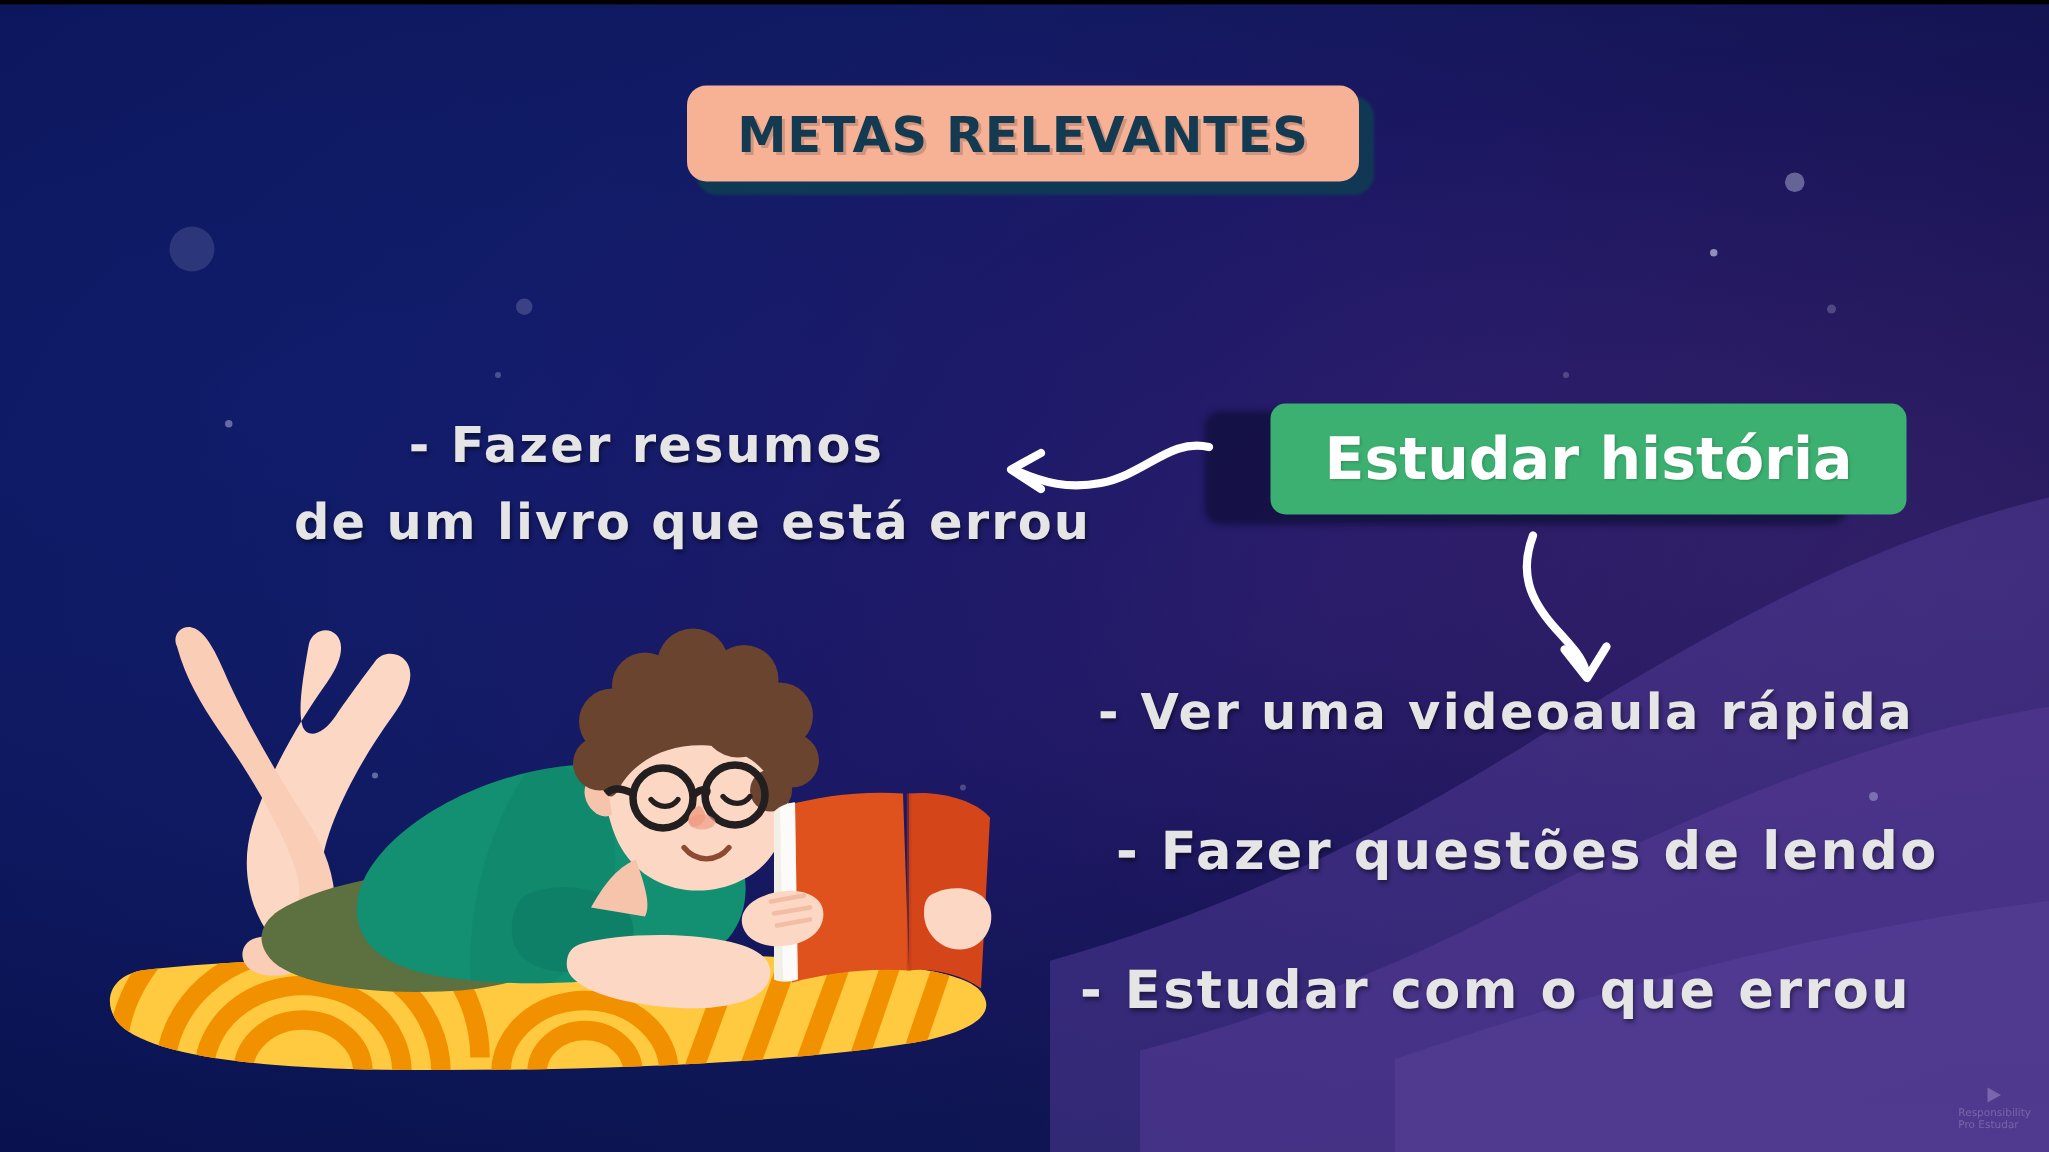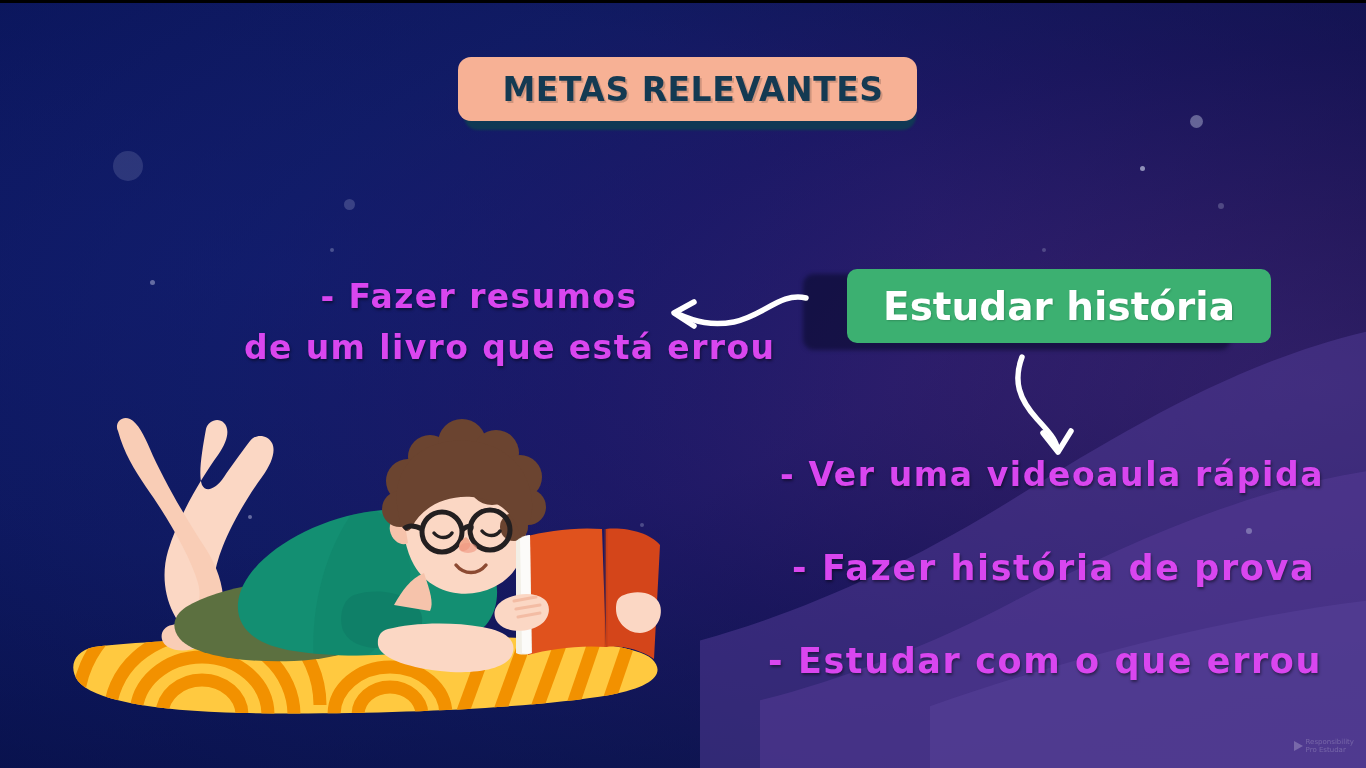--- a/index.html
+++ b/index.html
@@ -71,21 +71,20 @@
   .title-pill {
     position: absolute;
     left: 0; top: 0;
     width: 448px;
     height: 64px;
     border-radius: 13px;
     background: #f7b195;
     display: flex;
     align-items: center;
     justify-content: center;
-    padding-left: 11px;
   }
   .title-text {
     font-family: "DejaVu Sans", sans-serif;
     font-weight: bold;
     font-size: 33px;
     letter-spacing: 0.5px;
     color: #143a52;
     text-shadow: 2px 2px 0 rgba(0,0,0,0.16);
     white-space: nowrap;
   }
@@ -123,27 +122,26 @@
     font-weight: bold;
     font-size: 39px;
     color: #ffffff;
     white-space: nowrap;
     text-shadow: 1px 1px 2px rgba(0,0,0,0.18);
   }
 
   
   .hand {
     position: absolute;
-    color: #d946ef;
+    color: #e5e5e5;
     font-family: "DejaVu Sans", sans-serif;
     font-weight: 600;
     letter-spacing: 1.6px;
     text-shadow: 1px 2px 3px rgba(0,0,0,0.45);
     white-space: nowrap;
-    margin-left: 48px;
   }
 
   #left-note {
     left: 196px;
     top: 268px;
     width: 470px;
     text-align: center;
     font-size: 33px;
     line-height: 1.55;
     letter-spacing: 1.4px;
@@ -170,20 +168,21 @@
 
   
   #watermark {
     position: absolute;
     right: 12px;
     bottom: 14px;
     display: flex;
     align-items: center;
     gap: 3px;
     opacity: 0.30;
+    flex-direction: column;
   }
   #watermark .wm-arrow {
     width: 0; height: 0;
     border-top: 5px solid transparent;
     border-bottom: 5px solid transparent;
     border-left: 9px solid #d7d3e8;
   }
   #watermark .wm-text {
     font-family: "DejaVu Sans", sans-serif;
     font-size: 7px;
@@ -234,21 +233,21 @@
       <span class="green-text">Estudar história</span>
     </div>
   </div>
 
   <div class="hand" id="left-note">
     <span class="ln">- Fazer resumos</span>
     <span class="ln">de um livro que está errou</span>
   </div>
 
   <div class="hand" id="bullet-0">- Ver uma videoaula rápida</div>
-  <div class="hand" id="bullet-1">- Fazer história de prova</div>
+  <div class="hand" id="bullet-1">- Fazer questões de lendo</div>
   <div class="hand" id="bullet-2">- Estudar com o que errou</div>
 
   <svg class="arrow-svg" id="arrow-left" width="150" height="56" viewBox="0 0 150 56">
     <path d="M146,12 C120,6 104,30 74,36 C52,40 36,36 18,28" stroke="#ffffff" stroke-width="5.5" fill="none" stroke-linecap="round"></path>
     <path d="M34,16 L14,27 L34,40" stroke="#ffffff" stroke-width="5.5" fill="none" stroke-linecap="round" stroke-linejoin="round"></path>
   </svg>
 
   <svg class="arrow-svg" id="arrow-down" width="80" height="110" viewBox="0 0 80 110">
     <path d="M17,6 C8,30 14,48 32,68 C44,81 50,88 52,96" stroke="#ffffff" stroke-width="5.5" fill="none" stroke-linecap="round"></path>
     <path d="M38,82 L53,101 L66,80" stroke="#ffffff" stroke-width="5.5" fill="none" stroke-linecap="round" stroke-linejoin="round"></path>

